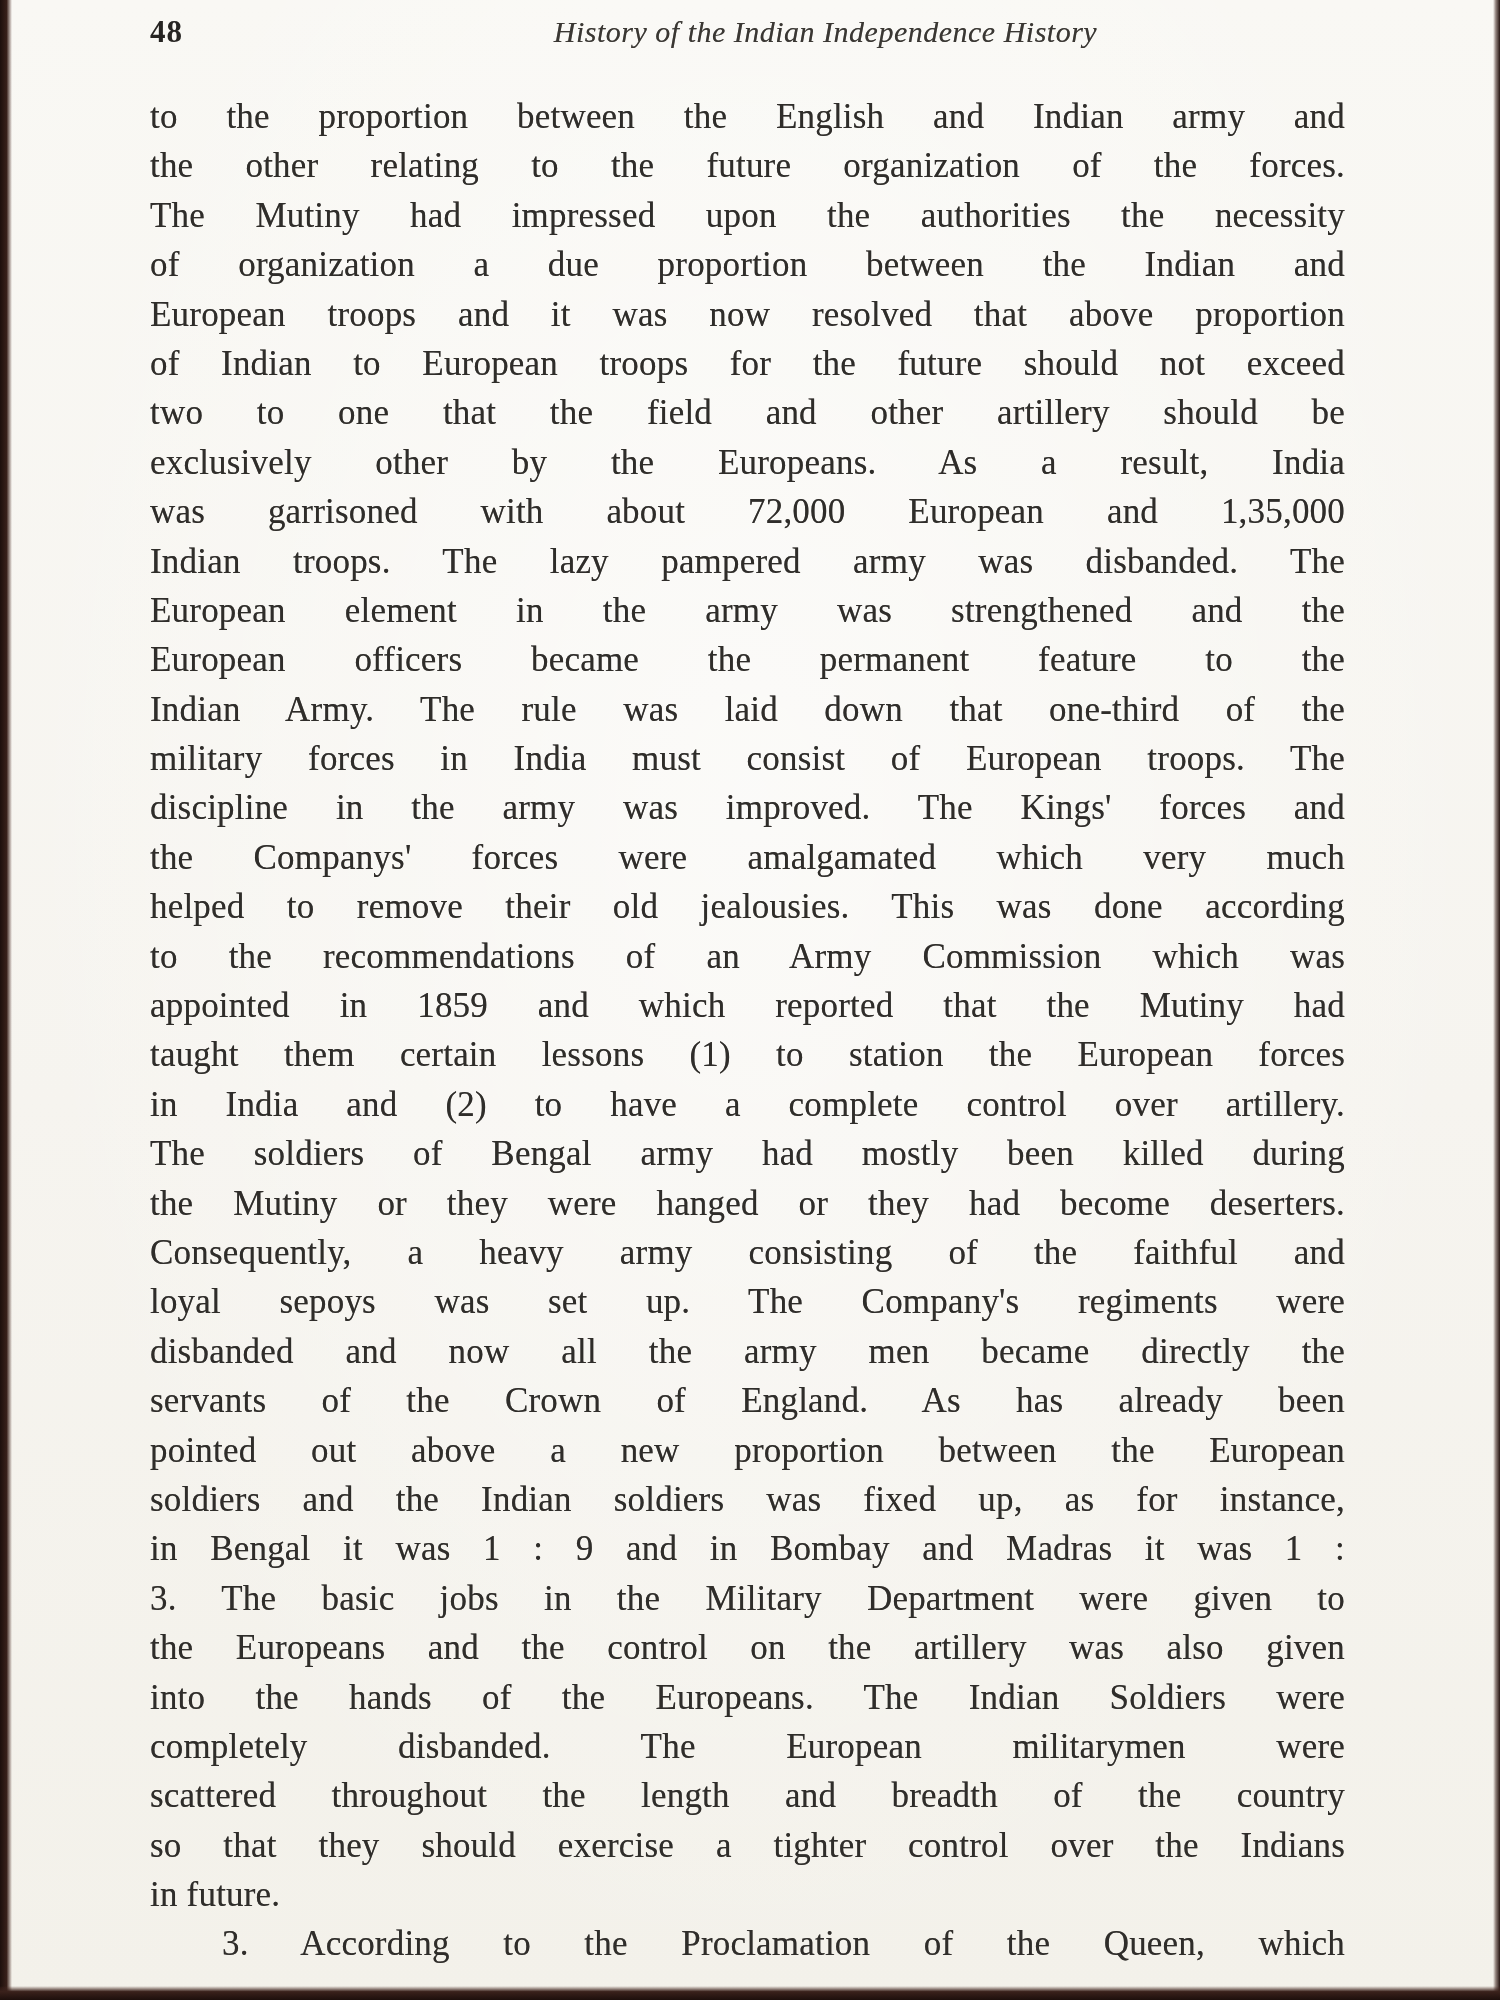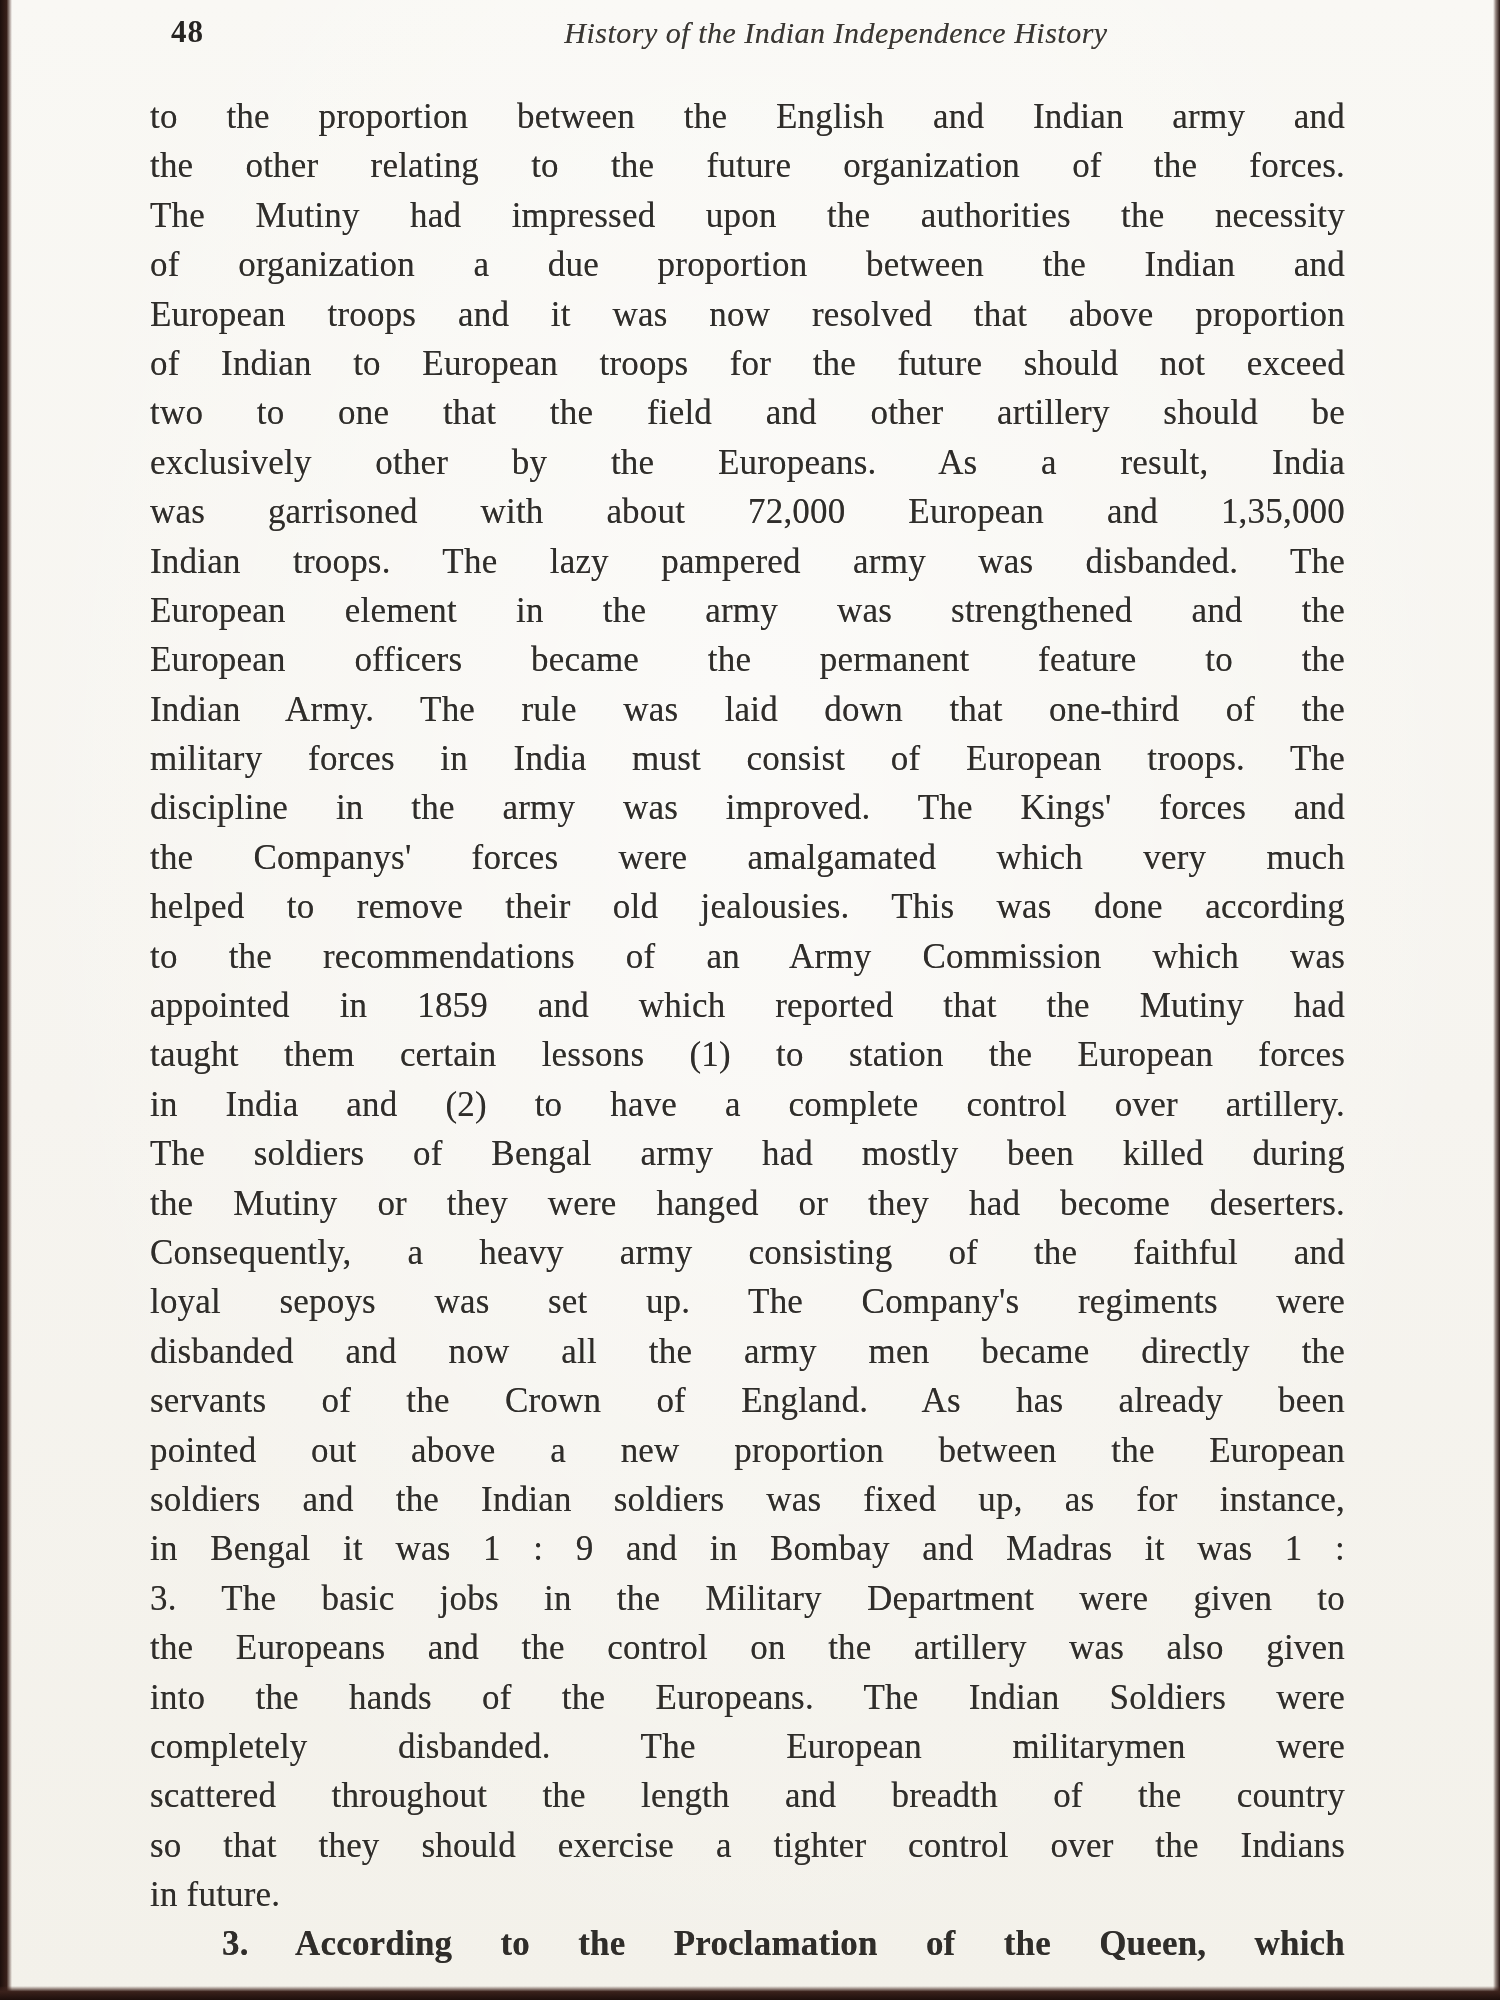--- a/index.html
+++ b/index.html
@@ -31,22 +31,21 @@
   .edge-right {
     position: absolute; right: 0; top: 0; bottom: 0; width: 7px;
     background: linear-gradient(270deg, #241310 0%, rgba(62,36,29,0.55) 60%, rgba(62,36,29,0) 100%);
   }
   .header {
     position: absolute;
     left: 150px;
     right: 152px;
     top: 14px;
     display: flex;
-    align-items: flex-end;
-    margin-left: 21px;
+    align-items: center;
   }
   .pageno {
     font-size: 31px;
     font-weight: 700;
     letter-spacing: 1px;
     color: #262422;
     flex: 0 0 auto;
   }
   .running-title {
     flex: 1 1 auto;
@@ -74,21 +73,20 @@
     white-space: normal;
     color: #2f2d2a;
     text-shadow: 0 0 0.6px rgba(46,44,41,0.6);
   }
   .line.left {
     text-align: left;
     text-align-last: left;
   }
   .line.indent {
     text-indent: 72px;
-    font-weight: bold;
   }
 </style>
 </head>
 <body>
 
 <div class="page">
 
   <div class="edge-left"></div>
   <div class="edge-right"></div>
   <div class="edge-bottom"></div>

